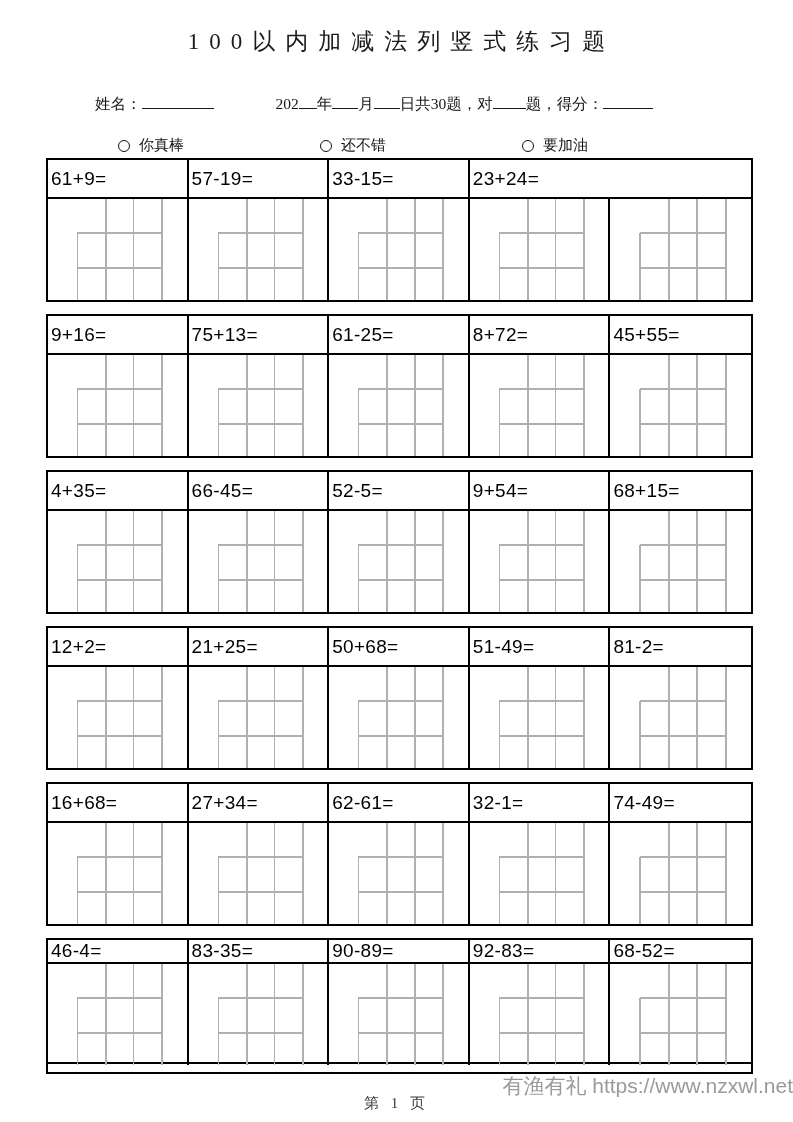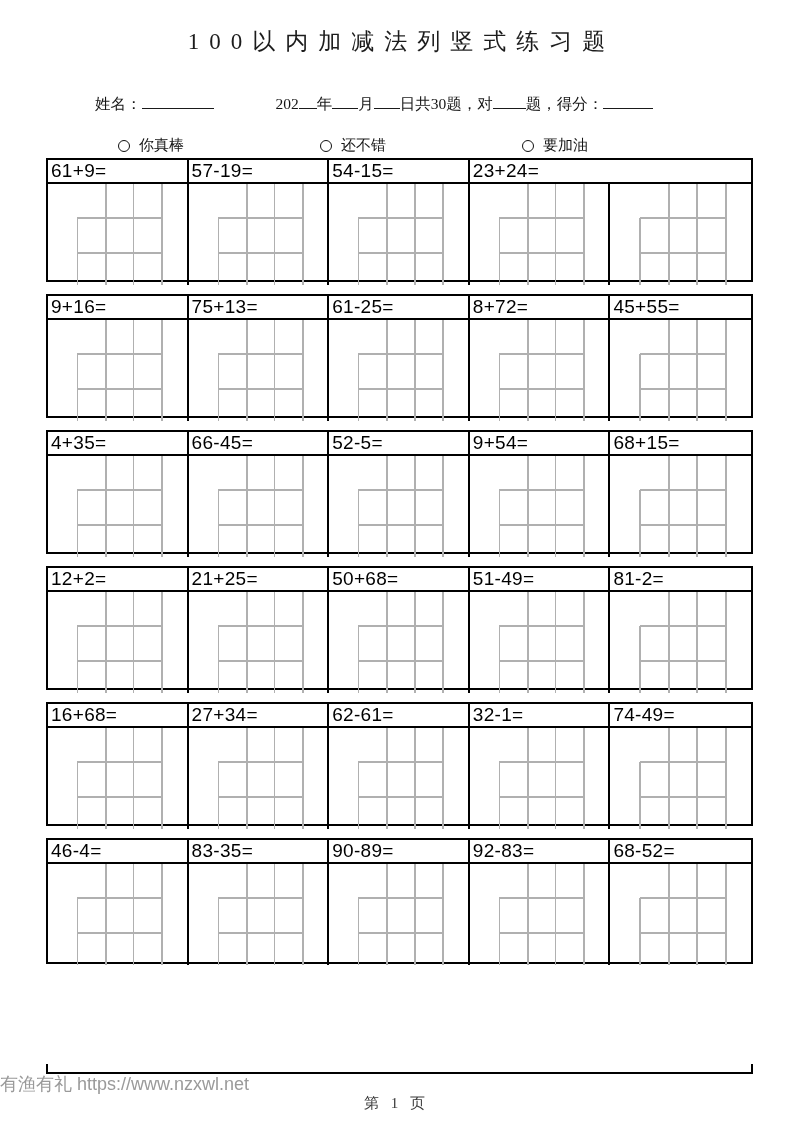--- a/index.html
+++ b/index.html
@@ -65,21 +65,21 @@
     background: #fff;
   }
 
   
   .worksheet {
     position: absolute;
     top: 158px; left: 46px; width: 707px;
   }
   .block {
     border: 2px solid var(--ink);
-    height: 124px;
+    height: 144px;
     margin-bottom: 12px;
     display: flex;
     flex-direction: column;
     background: #fff;
   }
   .block:last-child { height: 126px; margin-bottom: 16px; }
   .prow {
     height: 39px;
     border-bottom: 2px solid var(--ink);
     display: grid;
@@ -117,22 +117,22 @@
     border-left: 2px solid var(--ink);
     border-right: 2px solid var(--ink);
     border-bottom: 2px solid var(--ink);
     background: transparent;
   }
 
   
   .site-footer {
     position: absolute;
     top: 1072px; left: 0; width: 100%;
-    text-align: left;
-    font-size: 18px;
+    text-align: right;
+    font-size: 21px;
     color: #9a9a9a;
     font-family: "Liberation Sans", sans-serif;
   }
   .page-num {
     position: absolute;
     top: 1094px; left: 0; width: 100%;
     text-align: center;
     font-size: 15px;
     letter-spacing: 4px;
     color: #3a3a3a;
@@ -165,21 +165,21 @@
 <div class="worksheet">
     <div class="block">
       <div class="prow">
         <div class="pcell">
           <span>61+9=</span>
         </div>
         <div class="pcell">
           <span>57-19=</span>
         </div>
         <div class="pcell">
-          <span>54-15=</span>
+          <span>33-15=</span>
         </div>
         <div class="pcell">
           <span>23+24=</span>
         </div>
       </div>
       <div class="arow">
         <div class="acell">
   <svg class="calc-grid" viewBox="0 0 141 101" preserveAspectRatio="none" shape-rendering="crispEdges">
     <line x1="30" y1="34" x2="30" y2="101" stroke="currentColor" stroke-width="2"></line>
     <line x1="59" y1="0" x2="59" y2="101" stroke="currentColor" stroke-width="2"></line>

